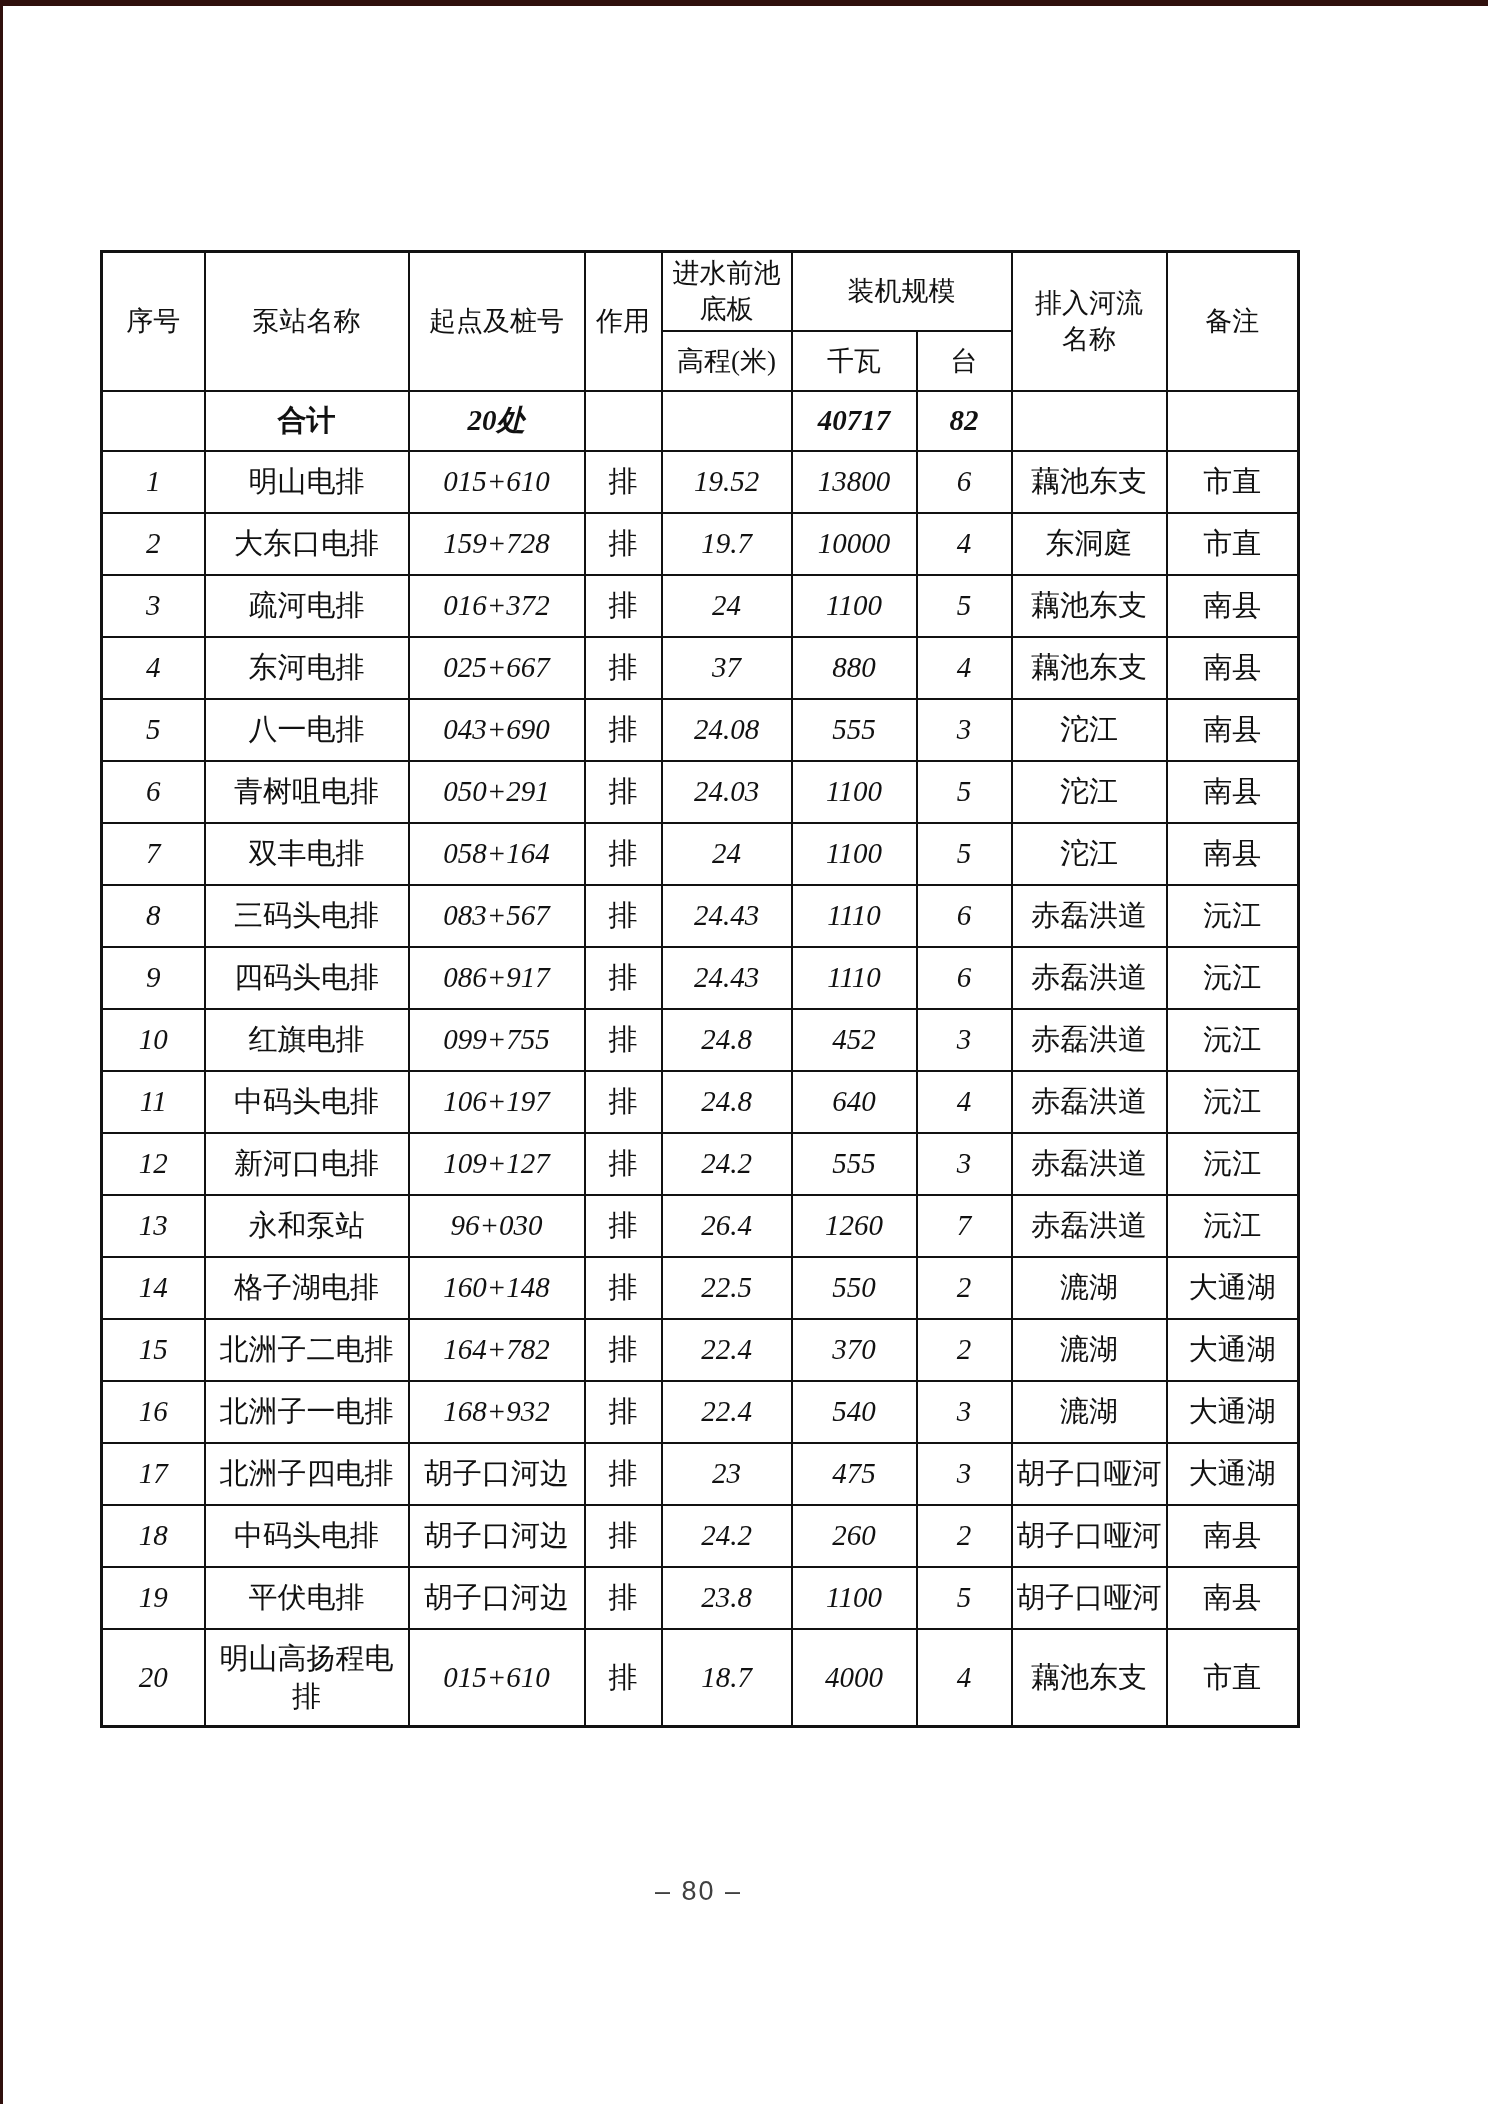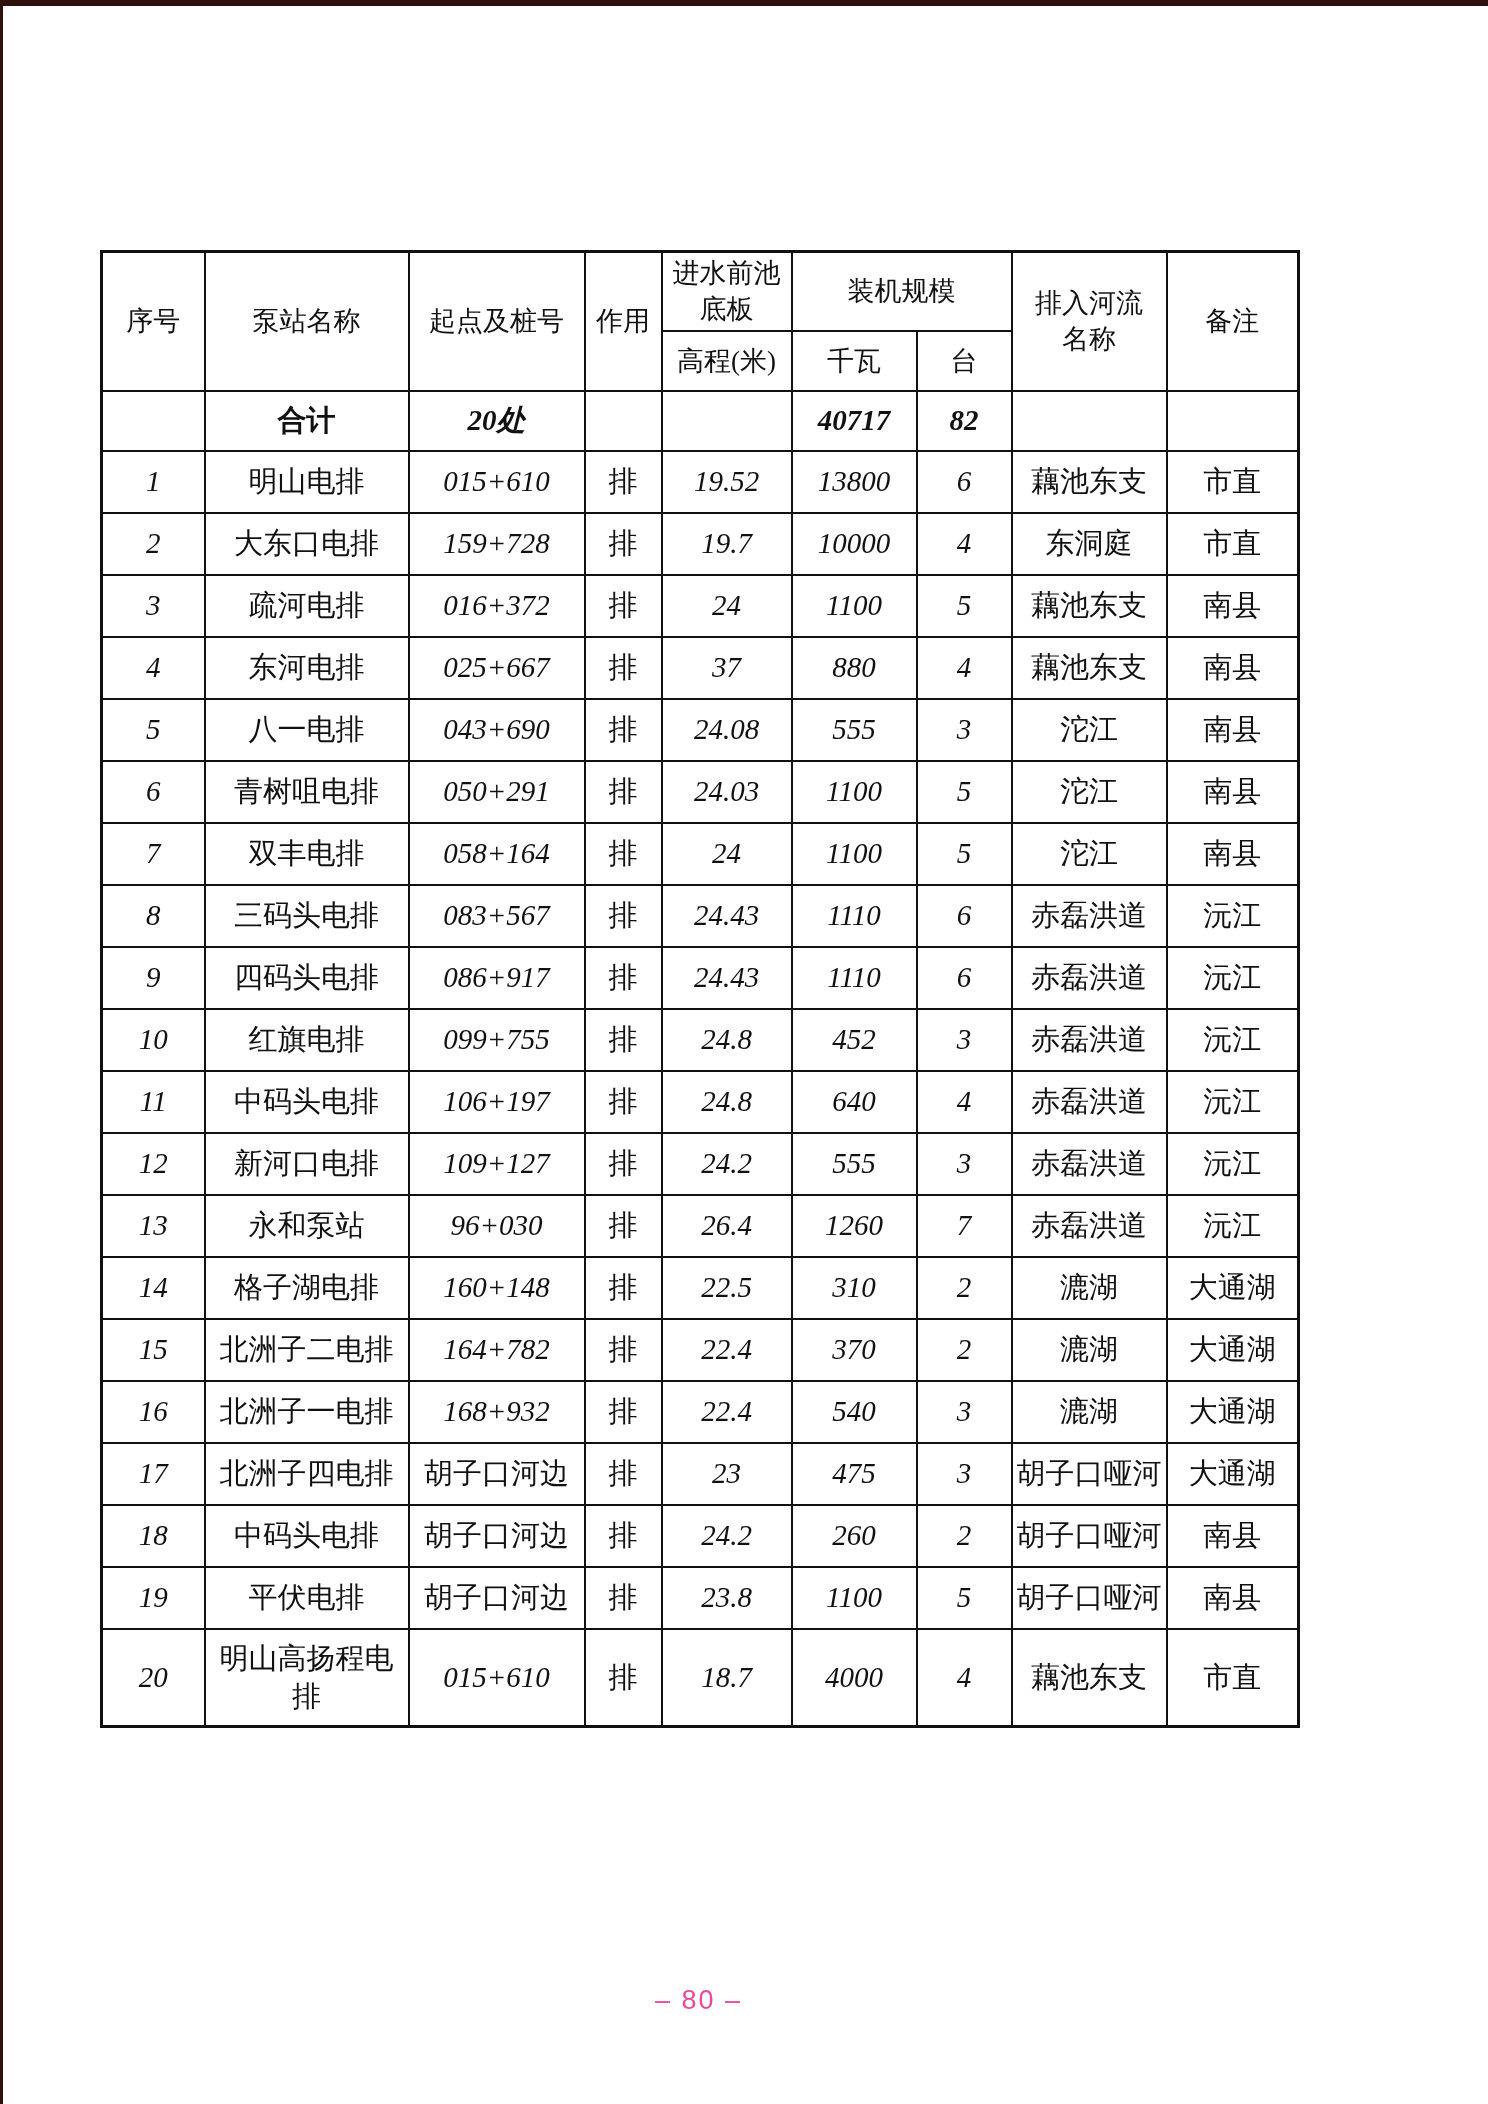--- a/index.html
+++ b/index.html
@@ -69,27 +69,27 @@
   tbody tr.datarow td { height: 62px; }
   tbody tr.datarow:last-child td { height: 98px; }
   .num {
     font-family: "Liberation Serif", "DejaVu Serif", serif;
     font-style: italic;
   }
   .num.cjk-text { font-style: normal; }
   .strong { font-weight: bold; }
   .footer {
     position: absolute;
-    top: 1985px;
+    top: 1876px;
     left: 100px;
     width: 1197px;
     text-align: center;
     font-size: 27px;
     font-family: "Liberation Sans", "DejaVu Sans", sans-serif;
-    color: #ec4899;
+    color: #404040;
     letter-spacing: 2px;
   }
 </style>
 </head>
 <body>
 
 <div class="page">
   <div class="edge-top"></div>
   <div class="edge-left"></div>
 
@@ -280,21 +280,21 @@
       <td class="num">7</td>
       <td>赤磊洪道</td>
       <td>沅江</td>
     </tr>
           <tr class="datarow">
       <td class="num">14</td>
       <td>格子湖电排</td>
       <td class="num">160+148</td>
       <td>排</td>
       <td class="num">22.5</td>
-      <td class="num">310</td>
+      <td class="num">550</td>
       <td class="num">2</td>
       <td>漉湖</td>
       <td>大通湖</td>
     </tr>
           <tr class="datarow">
       <td class="num">15</td>
       <td>北洲子二电排</td>
       <td class="num">164+782</td>
       <td>排</td>
       <td class="num">22.4</td>

